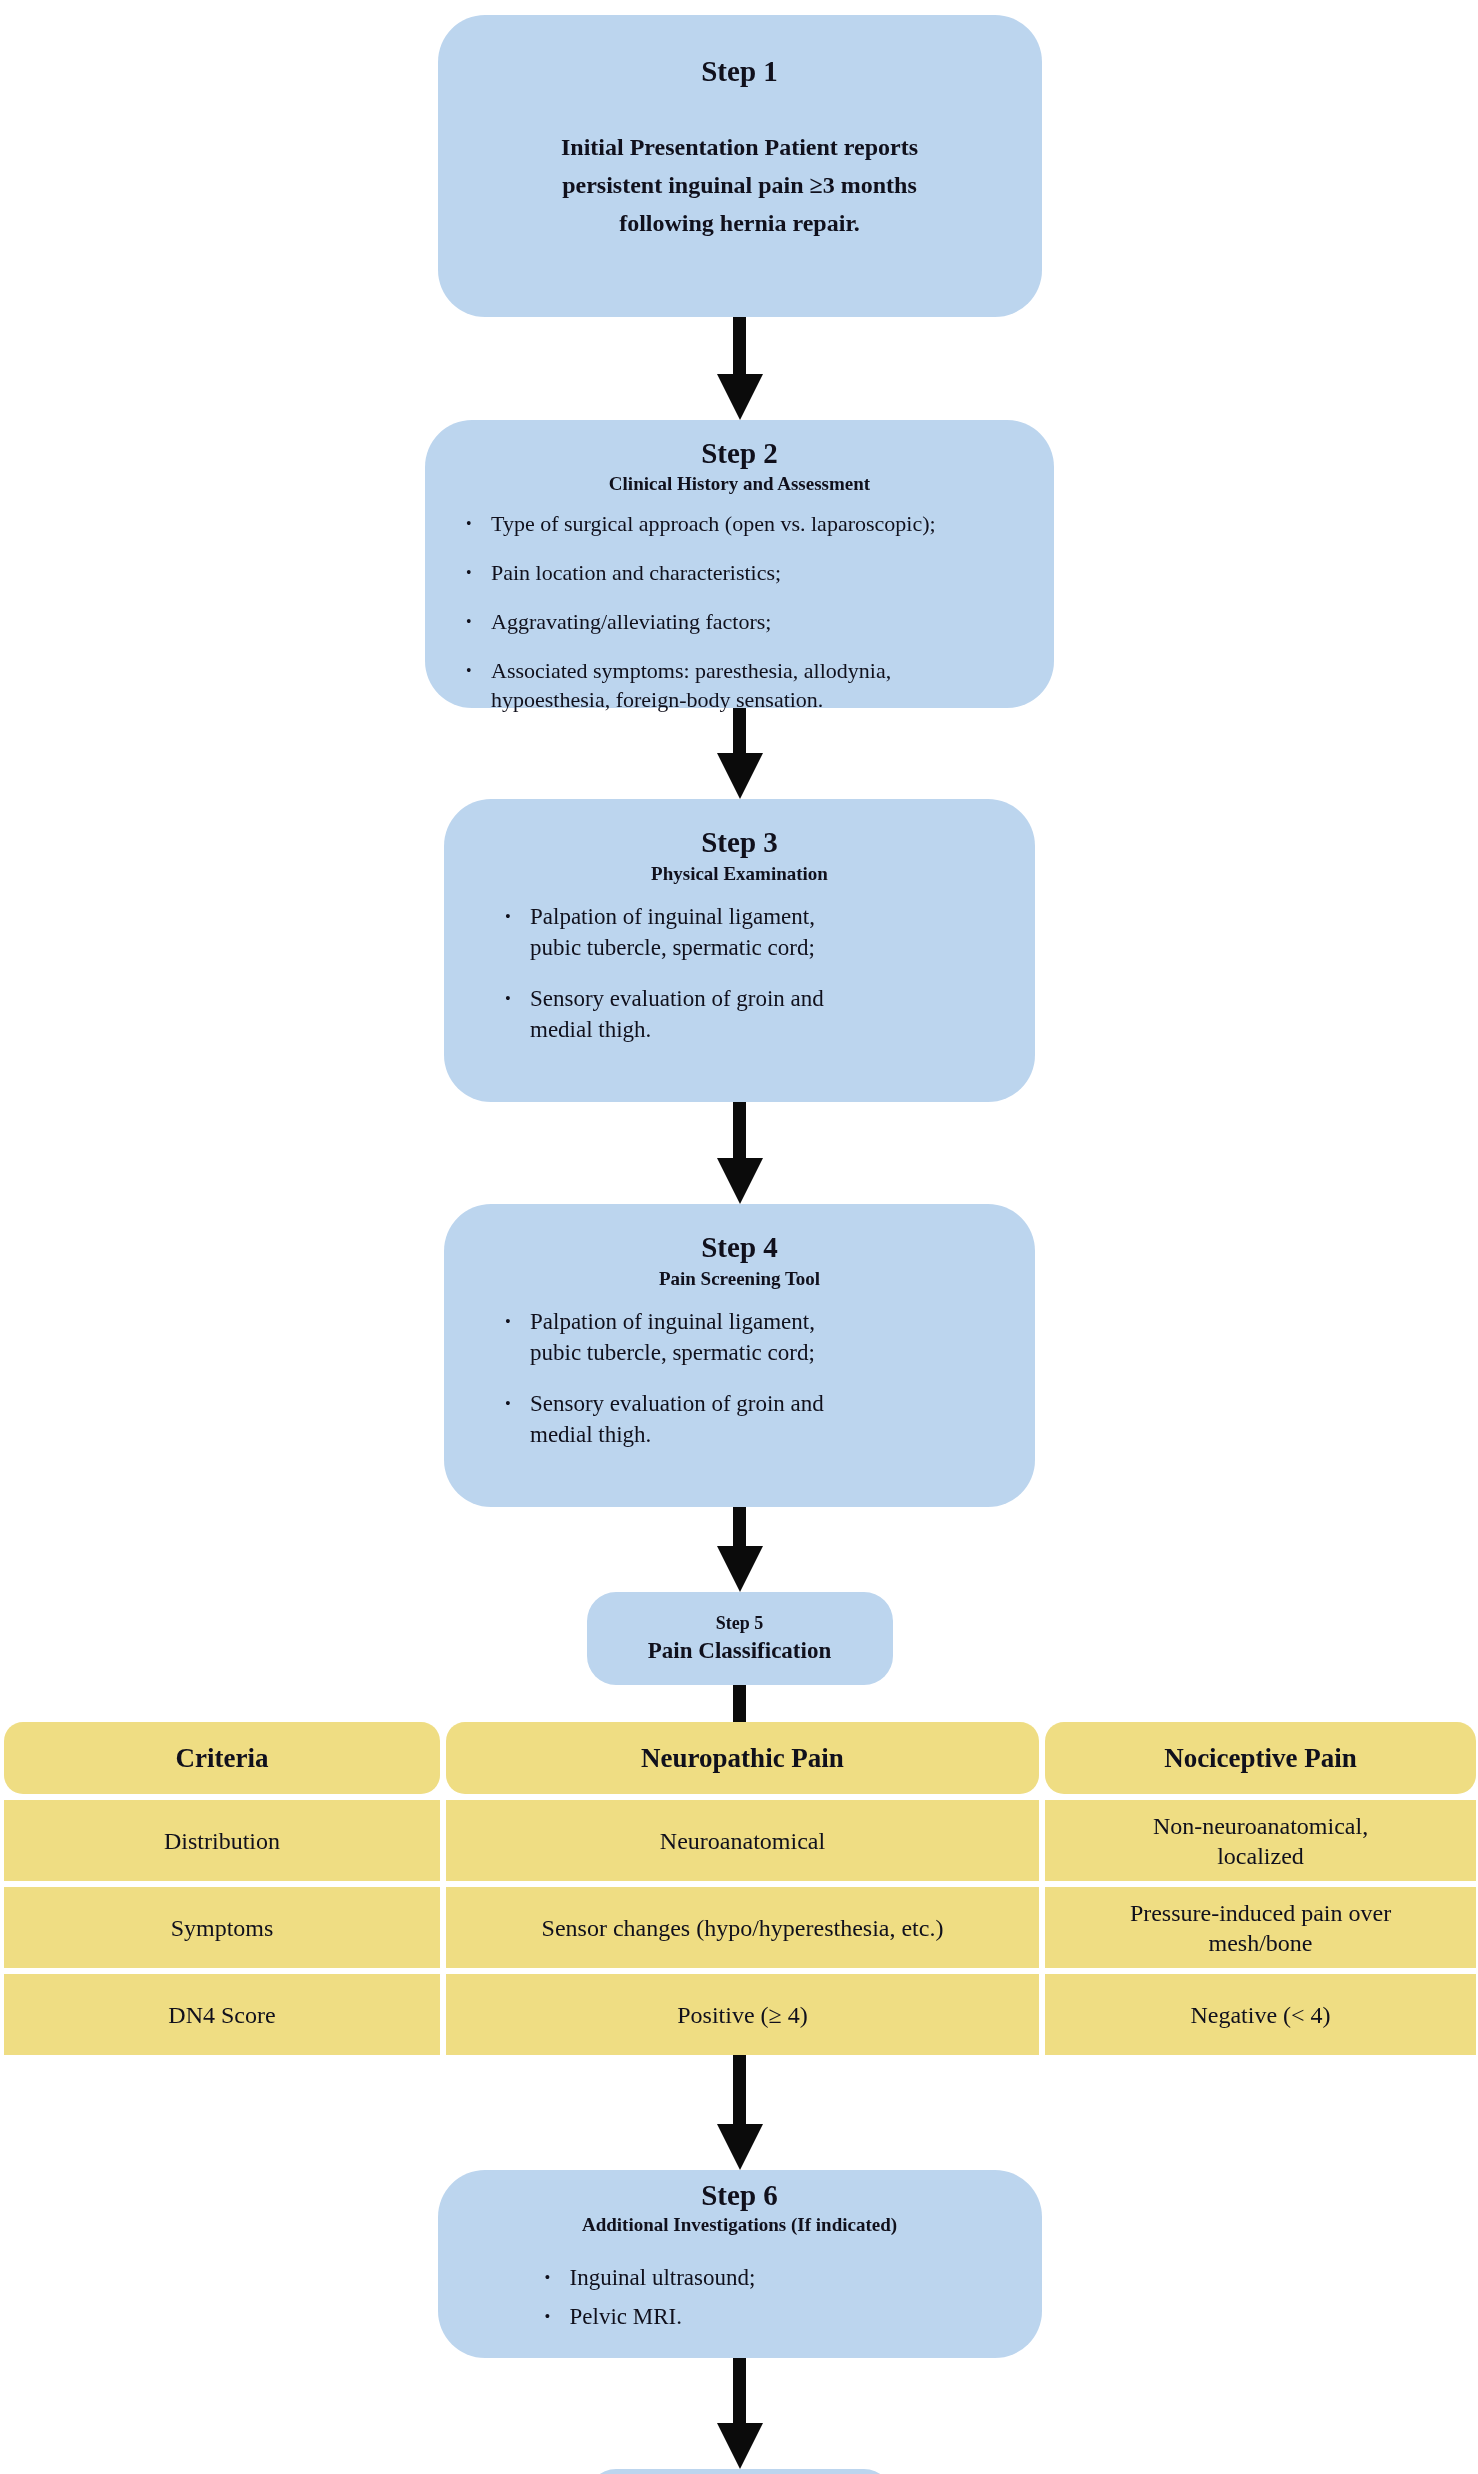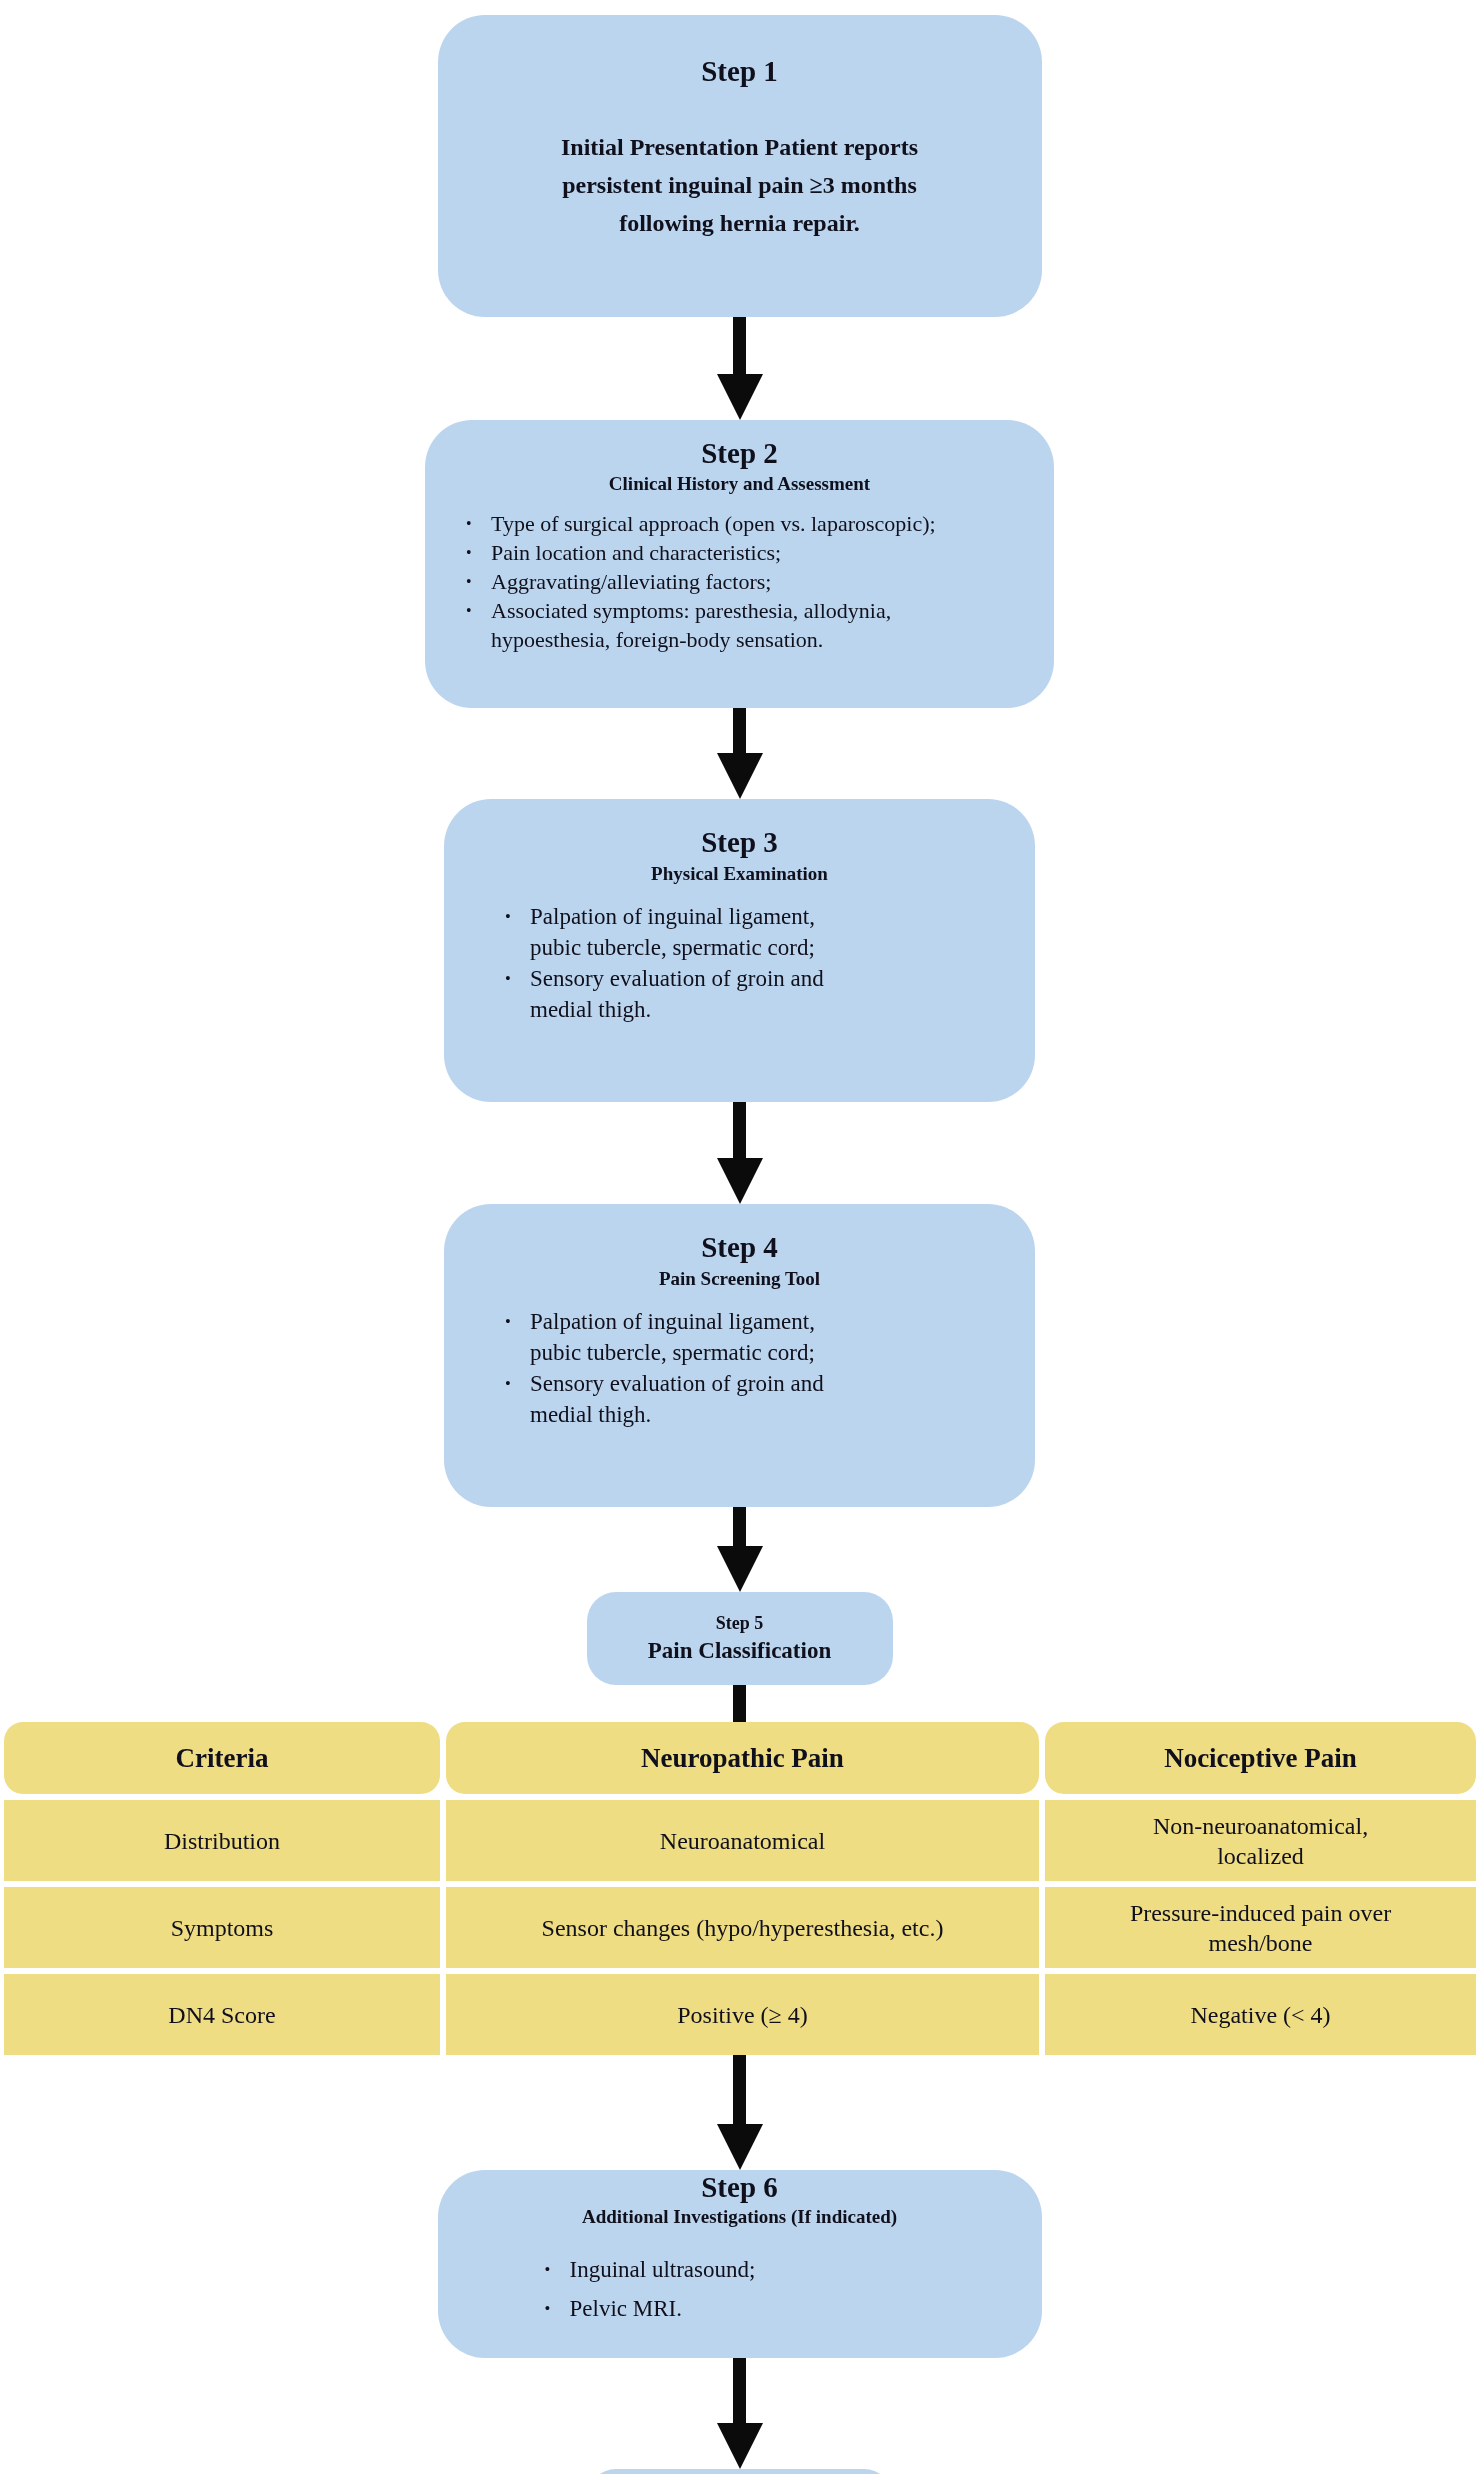--- a/index.html
+++ b/index.html
@@ -26,32 +26,32 @@
   }
   .step-title{font-size:29px;font-weight:700;margin:0;line-height:1.22;}
   .subtitle{font-size:19px;font-weight:700;margin:0;line-height:1.2;}
   #step1{width:604px;height:302px;padding:39px 30px;}
   #step1 .step-title{margin-bottom:39px;}
   .step1-body{font-size:24px;font-weight:700;line-height:38px;white-space:pre-line;margin:0;}
   #step2{width:629px;height:288px;padding:16px 27px;}
   #step2 .subtitle{margin:2px 0 13px;}
   #step3,#step4{width:591px;height:303px;padding:26px 47px;}
   #step3 .subtitle,#step4 .subtitle{margin:3px 0 15px;}
-  #step6{width:604px;height:188px;padding:0 30px;}
+  #step6{width:604px;height:188px;padding:8px 30px;}
   #step6 .subtitle{margin:1px 0 0;}
   .small-box{
     width:306px;height:93px;border-radius:29px;
     display:flex;flex-direction:column;justify-content:center;gap:2px;
   }
   .small-box .step-title{font-size:18px;}
   .small-box .subtitle{font-size:23px;}
   
   .bullets{
     list-style:none;margin:0;padding:0 0 0 11px;
-    display:flex;flex-direction:column;gap:0;
+    display:flex;flex-direction:column;gap:20px;
     font-size:22px;line-height:29px;text-align:left;
   }
   .bullets li{position:relative;padding-left:28px;white-space:pre-line;}
   .bullets li::before{content:"\2022";position:absolute;left:3px;top:0;font-size:0.72em;}
   #step3 .bullets,#step4 .bullets{font-size:23px;line-height:31px;}
   #step6 .bullets{padding-left:74px;margin-top:26px;gap:10px;font-size:23px;}
   
   .connector{display:flex;flex-direction:column;align-items:center;flex-shrink:0;}
   .arrow-line{width:13px;background:var(--arrow-black);flex:1;}
   .arrow-head{

